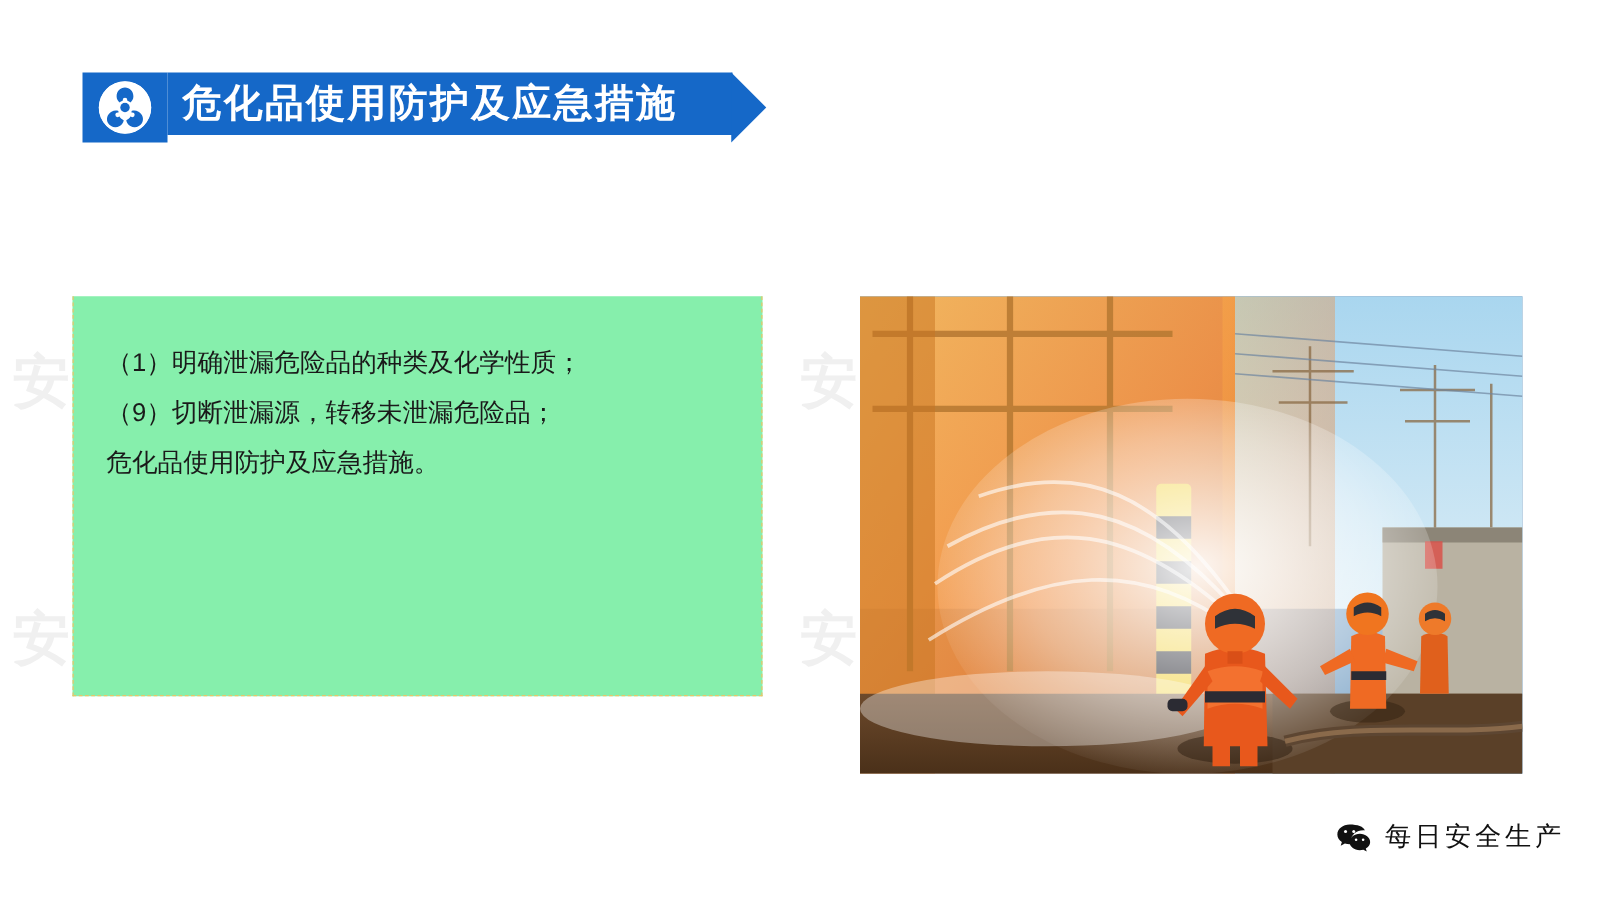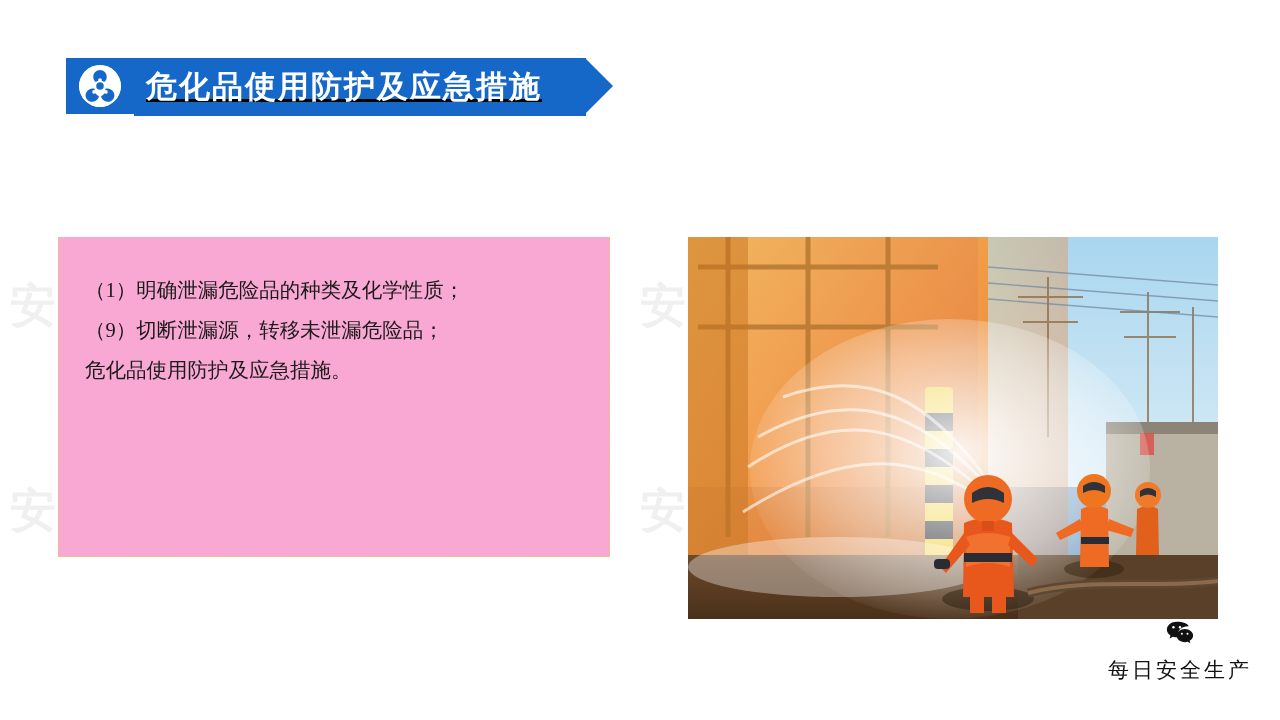--- a/index.html
+++ b/index.html
@@ -50,26 +50,25 @@
   }
   .biohazard {
     width: 42px;
     height: 42px;
     border-radius: 50%;
     background: #ffffff;
     display: block;
   }
   .header-bar {
     position: relative;
-    height: 58px;
+    height: 50px;
     background: #1568c8;
     padding: 0 44px 0 12px;
     display: flex;
     align-items: center;
-    text-decoration: underline;
   }
   .header-bar::after {
     content: "";
     position: absolute;
     right: -27px;
     top: 0;
     width: 0;
     height: 0;
     border-top: 28px solid transparent;
     border-bottom: 28px solid transparent;
@@ -106,22 +105,21 @@
     font-weight: bold;
     letter-spacing: 1px;
   }
   .card-body {
     width: 100%;
     min-height: 320px;
     box-sizing: border-box;
     border: 1px dashed #e8c56a;
     border-top: none;
     padding: 34px 26px 20px 26px;
-    background: #f9a8d4;
-    font-family: Liberation Serif, serif;
+    background: #86efac;
   }
   .card-line {
     font-size: 20.5px;
     color: #1a1a1a;
     line-height: 1.95;
     text-indent: 0;
   }
 
   
   .photo {
@@ -136,21 +134,20 @@
   .photo svg { display: block; }
 
   
   .brand {
     position: absolute;
     right: 28px;
     bottom: 36px;
     display: flex;
     align-items: center;
     gap: 10px;
-    flex-direction: column;
   }
   .brand-logo {
     width: 30px;
     height: 30px;
   }
   .brand-text {
     font-size: 21px;
     color: #111111;
     letter-spacing: 3px;
   }

